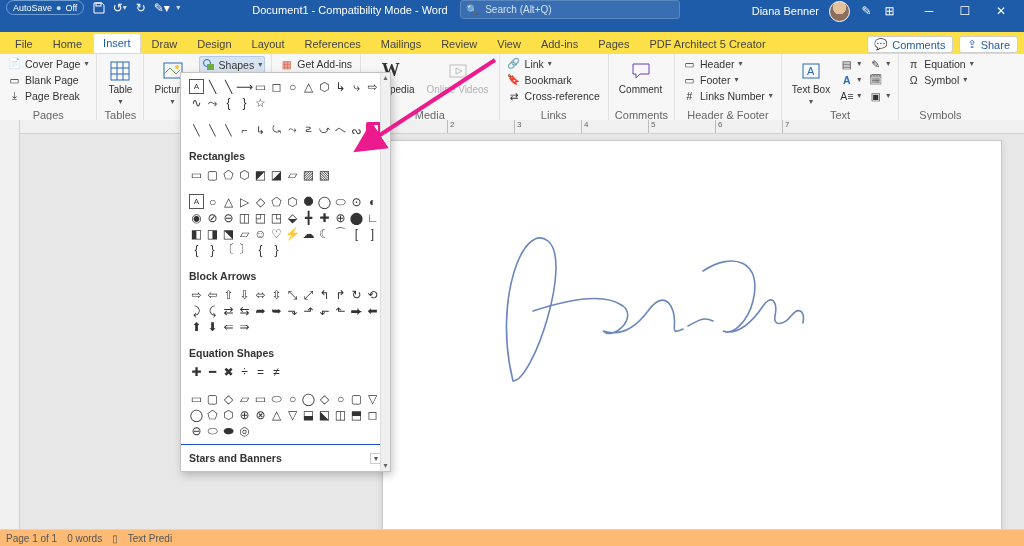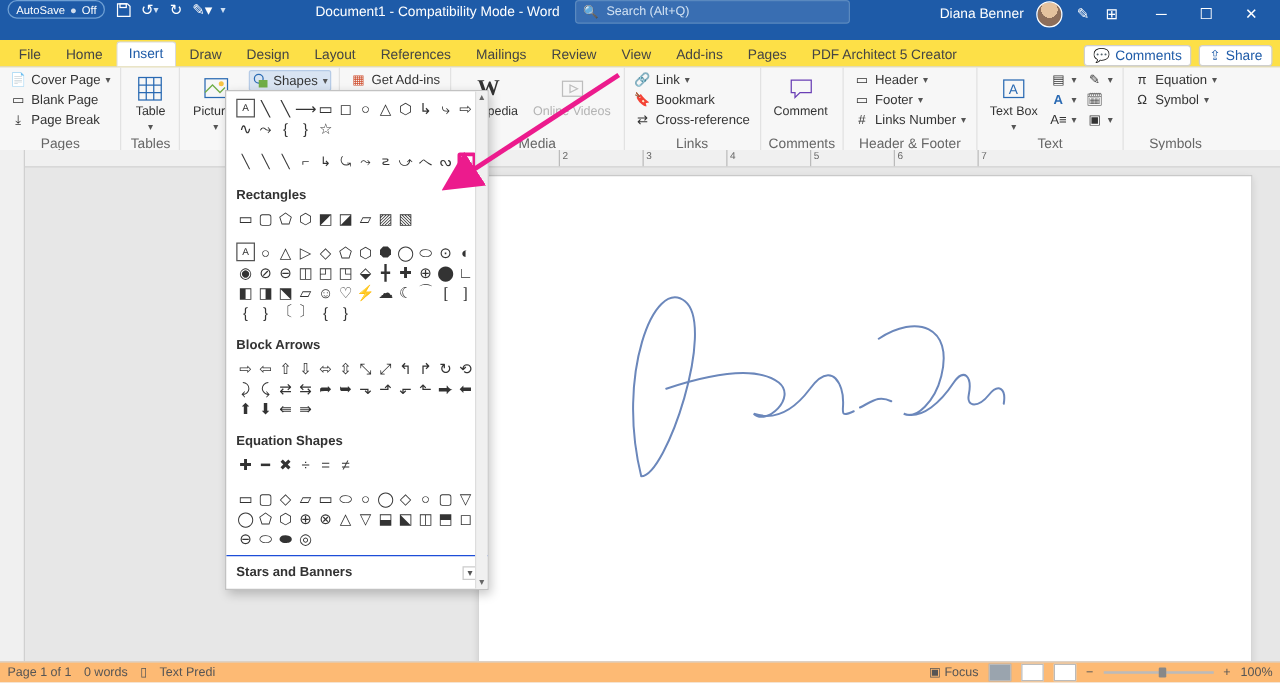--- a/index.html
+++ b/index.html
@@ -559,23 +559,13 @@
       </marker>
     </defs>
   <line x1="145" y1="4" x2="10" y2="92" stroke="#ec1b8d" stroke-width="4" marker-end="url(#ah)"></line>
 </svg>
 
 <div class="statusbar">
   <span>Page 1 of 1</span>
   <span>0 words</span>
   <span>▯</span>
   <span>Text Predi</span>
-  <div class="sb-right">
-    <span>▣ <span>Focus</span></span>
-    <span class="viewbtn on"></span>
-    <span class="viewbtn"></span>
-    <span class="viewbtn"></span>
-    <span>−</span>
-    <span class="zoom-slider"></span>
-    <span>+</span>
-    <span>100%</span>
-  </div>
 </div>
 
 </body></html>

